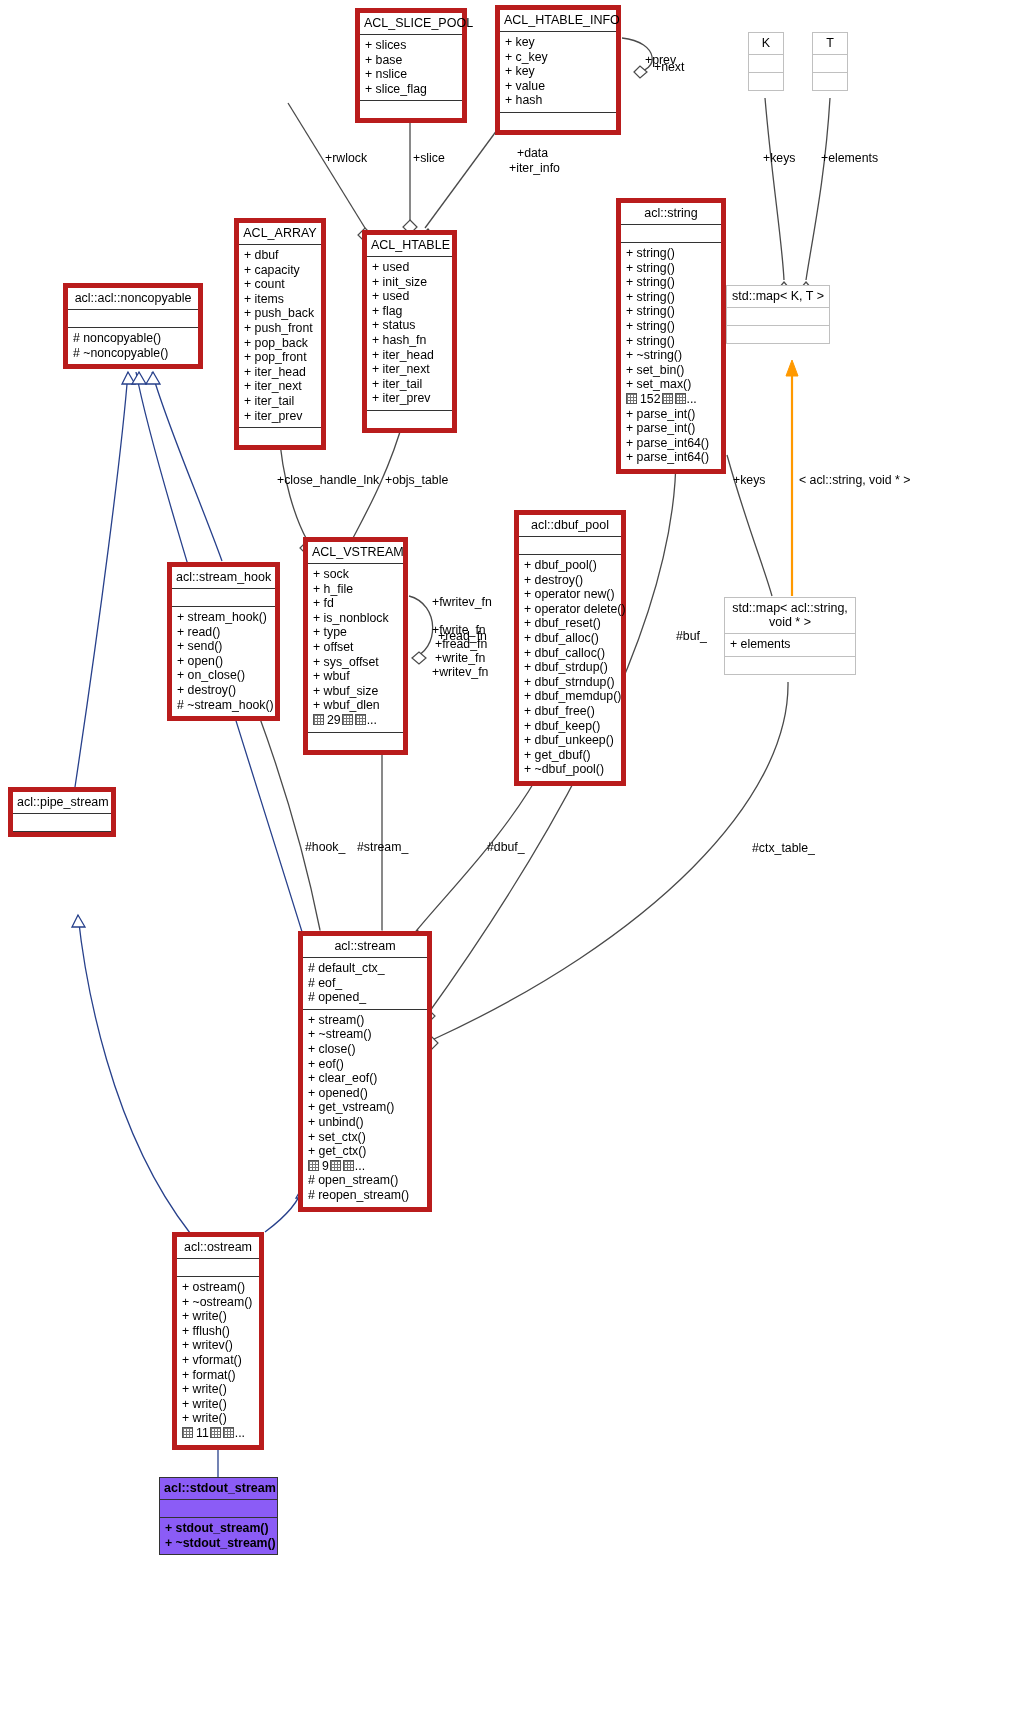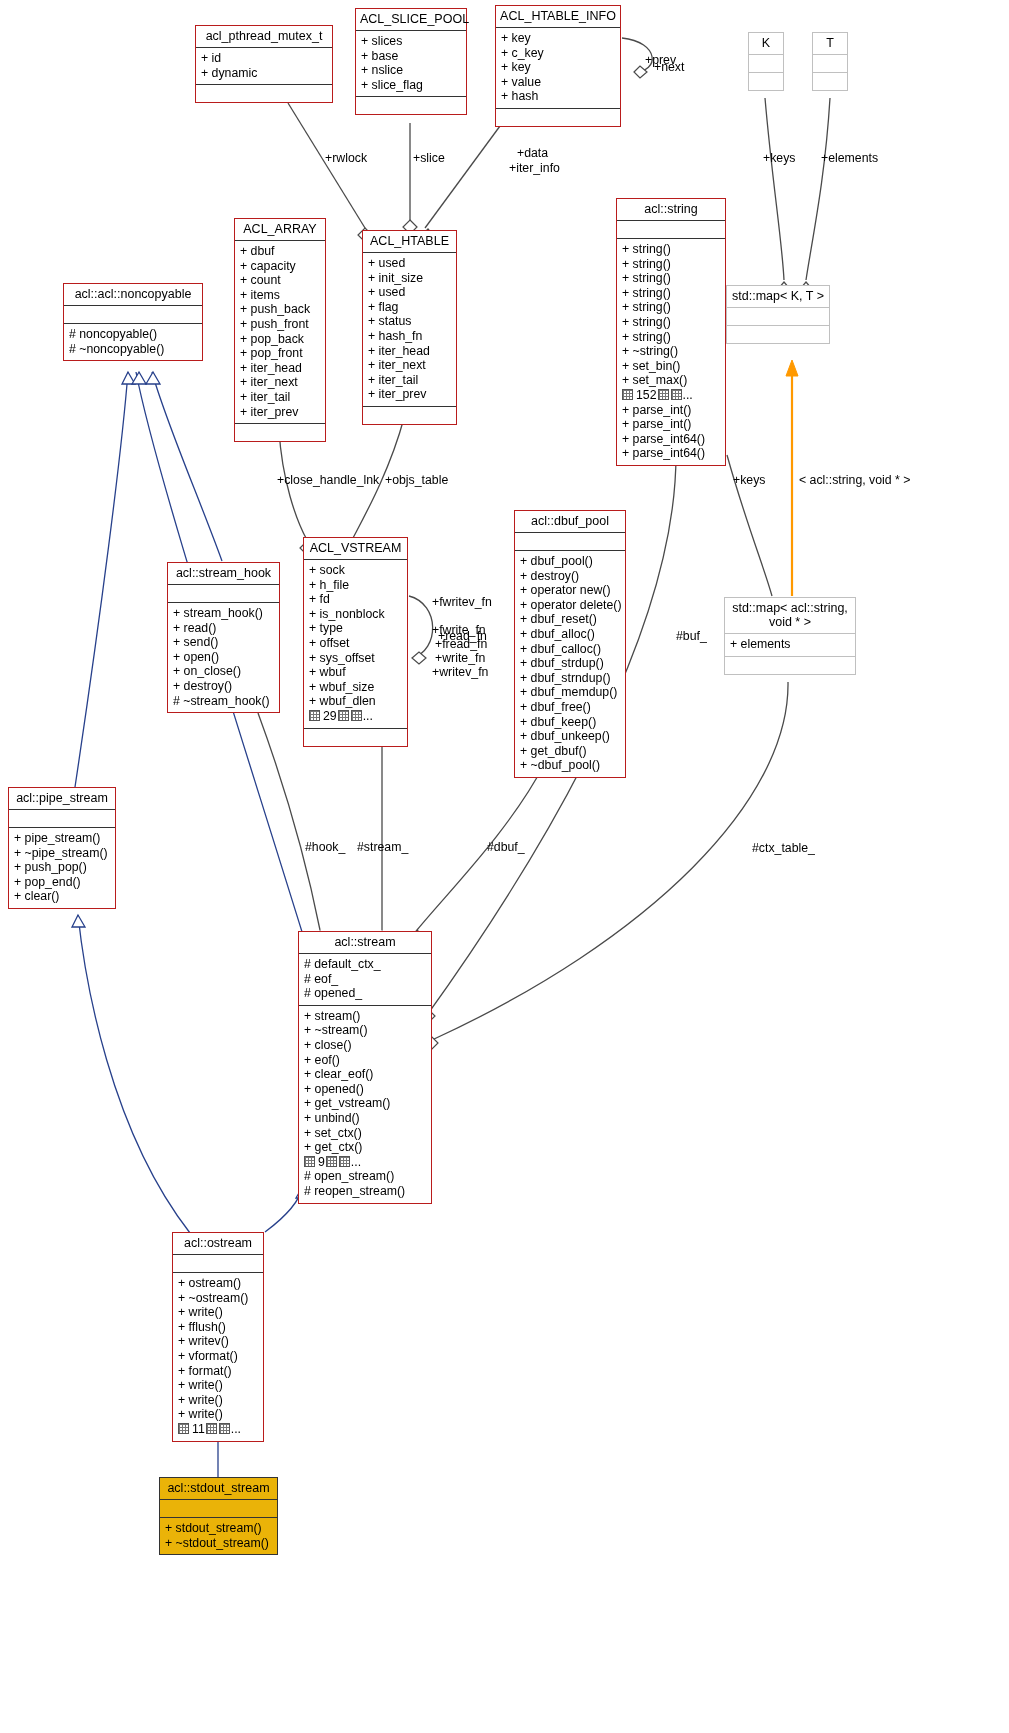--- a/index.html
+++ b/index.html
@@ -1,22 +1,22 @@
 <!DOCTYPE html>
 <html><head>
 <meta charset="utf-8">
 <style>
   html,body{margin:0;padding:0;background:#ffffff;}
   body{font-family:"Liberation Sans","DejaVu Sans",sans-serif;}
   #canvas{position:relative;width:1009px;height:1733px;overflow:hidden;background:#fff;}
   svg.edges{position:absolute;left:0;top:0;width:1009px;height:1733px;pointer-events:none;}
 
-  .node{position:absolute;box-sizing:border-box;background:#ffffff;border:1px solid #b91c1c;}
+  .node{position:absolute;box-sizing:border-box;background:#ffffff;border:5px solid #b91c1c;}
   .node.faded{border:1px solid #c0c0c0;}
-  .node.filled{background:#eab308;border:1px solid #333333;}
+  .node.filled{background:#8b5cf6;border:1px solid #333333;font-weight:bold;}
 
   .ntitle{box-sizing:border-box;text-align:center;font-size:12.5px;color:#000;
           padding:3px 4px 4px 4px;line-height:14px;white-space:nowrap;}
   .node.faded .ntitle{color:#000;}
   .sep{height:1px;background:#333333;}
   .node.faded .sep{background:#c0c0c0;}
 
   .nbody{box-sizing:border-box;padding:3px 5px 4px 5px;}
   .nbody .row{font-size:12.3px;line-height:14.6px;color:#000;white-space:nowrap;}
   .nbody.empty{height:17px;padding:0;}
@@ -112,30 +112,20 @@
       <polygon points="303,1186 296,1198 310,1198"></polygon>
       <polygon points="218,1420 211,1432 225,1432"></polygon>
     </g>
 
     <g fill="none" stroke="#ff9900" stroke-width="2.2">
       <path d="M 792 596 L 792 370"></path>
     </g>
     <polygon points="792,360 786,376 798,376" fill="#ff9900" stroke="#ff9900"></polygon>
   </svg>
 
-  <div class="node" style="left:195px;top:25px;width:138px;">
-    <div class="ntitle">acl_pthread_mutex_t</div>
-    <div class="sep"></div>
-    <div class="nbody">
-      <div class="row">+ id</div>
-      <div class="row">+ dynamic</div>
-    </div>
-    <div class="sep"></div>
-    <div class="nbody empty"></div>
-  </div>
 
   <div class="node" style="left:355px;top:8px;width:112px;">
     <div class="ntitle">ACL_SLICE_POOL</div>
     <div class="sep"></div>
     <div class="nbody">
       <div class="row">+ slices</div>
       <div class="row">+ base</div>
       <div class="row">+ nslice</div>
       <div class="row">+ slice_flag</div>
     </div>
@@ -331,27 +321,20 @@
     </div>
     <div class="sep"></div>
     <div class="nbody empty"></div>
   </div>
 
   <div class="node" style="left:8px;top:787px;width:108px;">
     <div class="ntitle">acl::pipe_stream</div>
     <div class="sep"></div>
     <div class="nbody empty"></div>
     <div class="sep"></div>
-    <div class="nbody">
-      <div class="row">+ pipe_stream()</div>
-      <div class="row">+ ~pipe_stream()</div>
-      <div class="row">+ push_pop()</div>
-      <div class="row">+ pop_end()</div>
-      <div class="row">+ clear()</div>
-    </div>
   </div>
 
   <div class="node" style="left:298px;top:931px;width:134px;">
     <div class="ntitle">acl::stream</div>
     <div class="sep"></div>
     <div class="nbody">
       <div class="row"># default_ctx_</div>
       <div class="row"># eof_</div>
       <div class="row"># opened_</div>
     </div>

